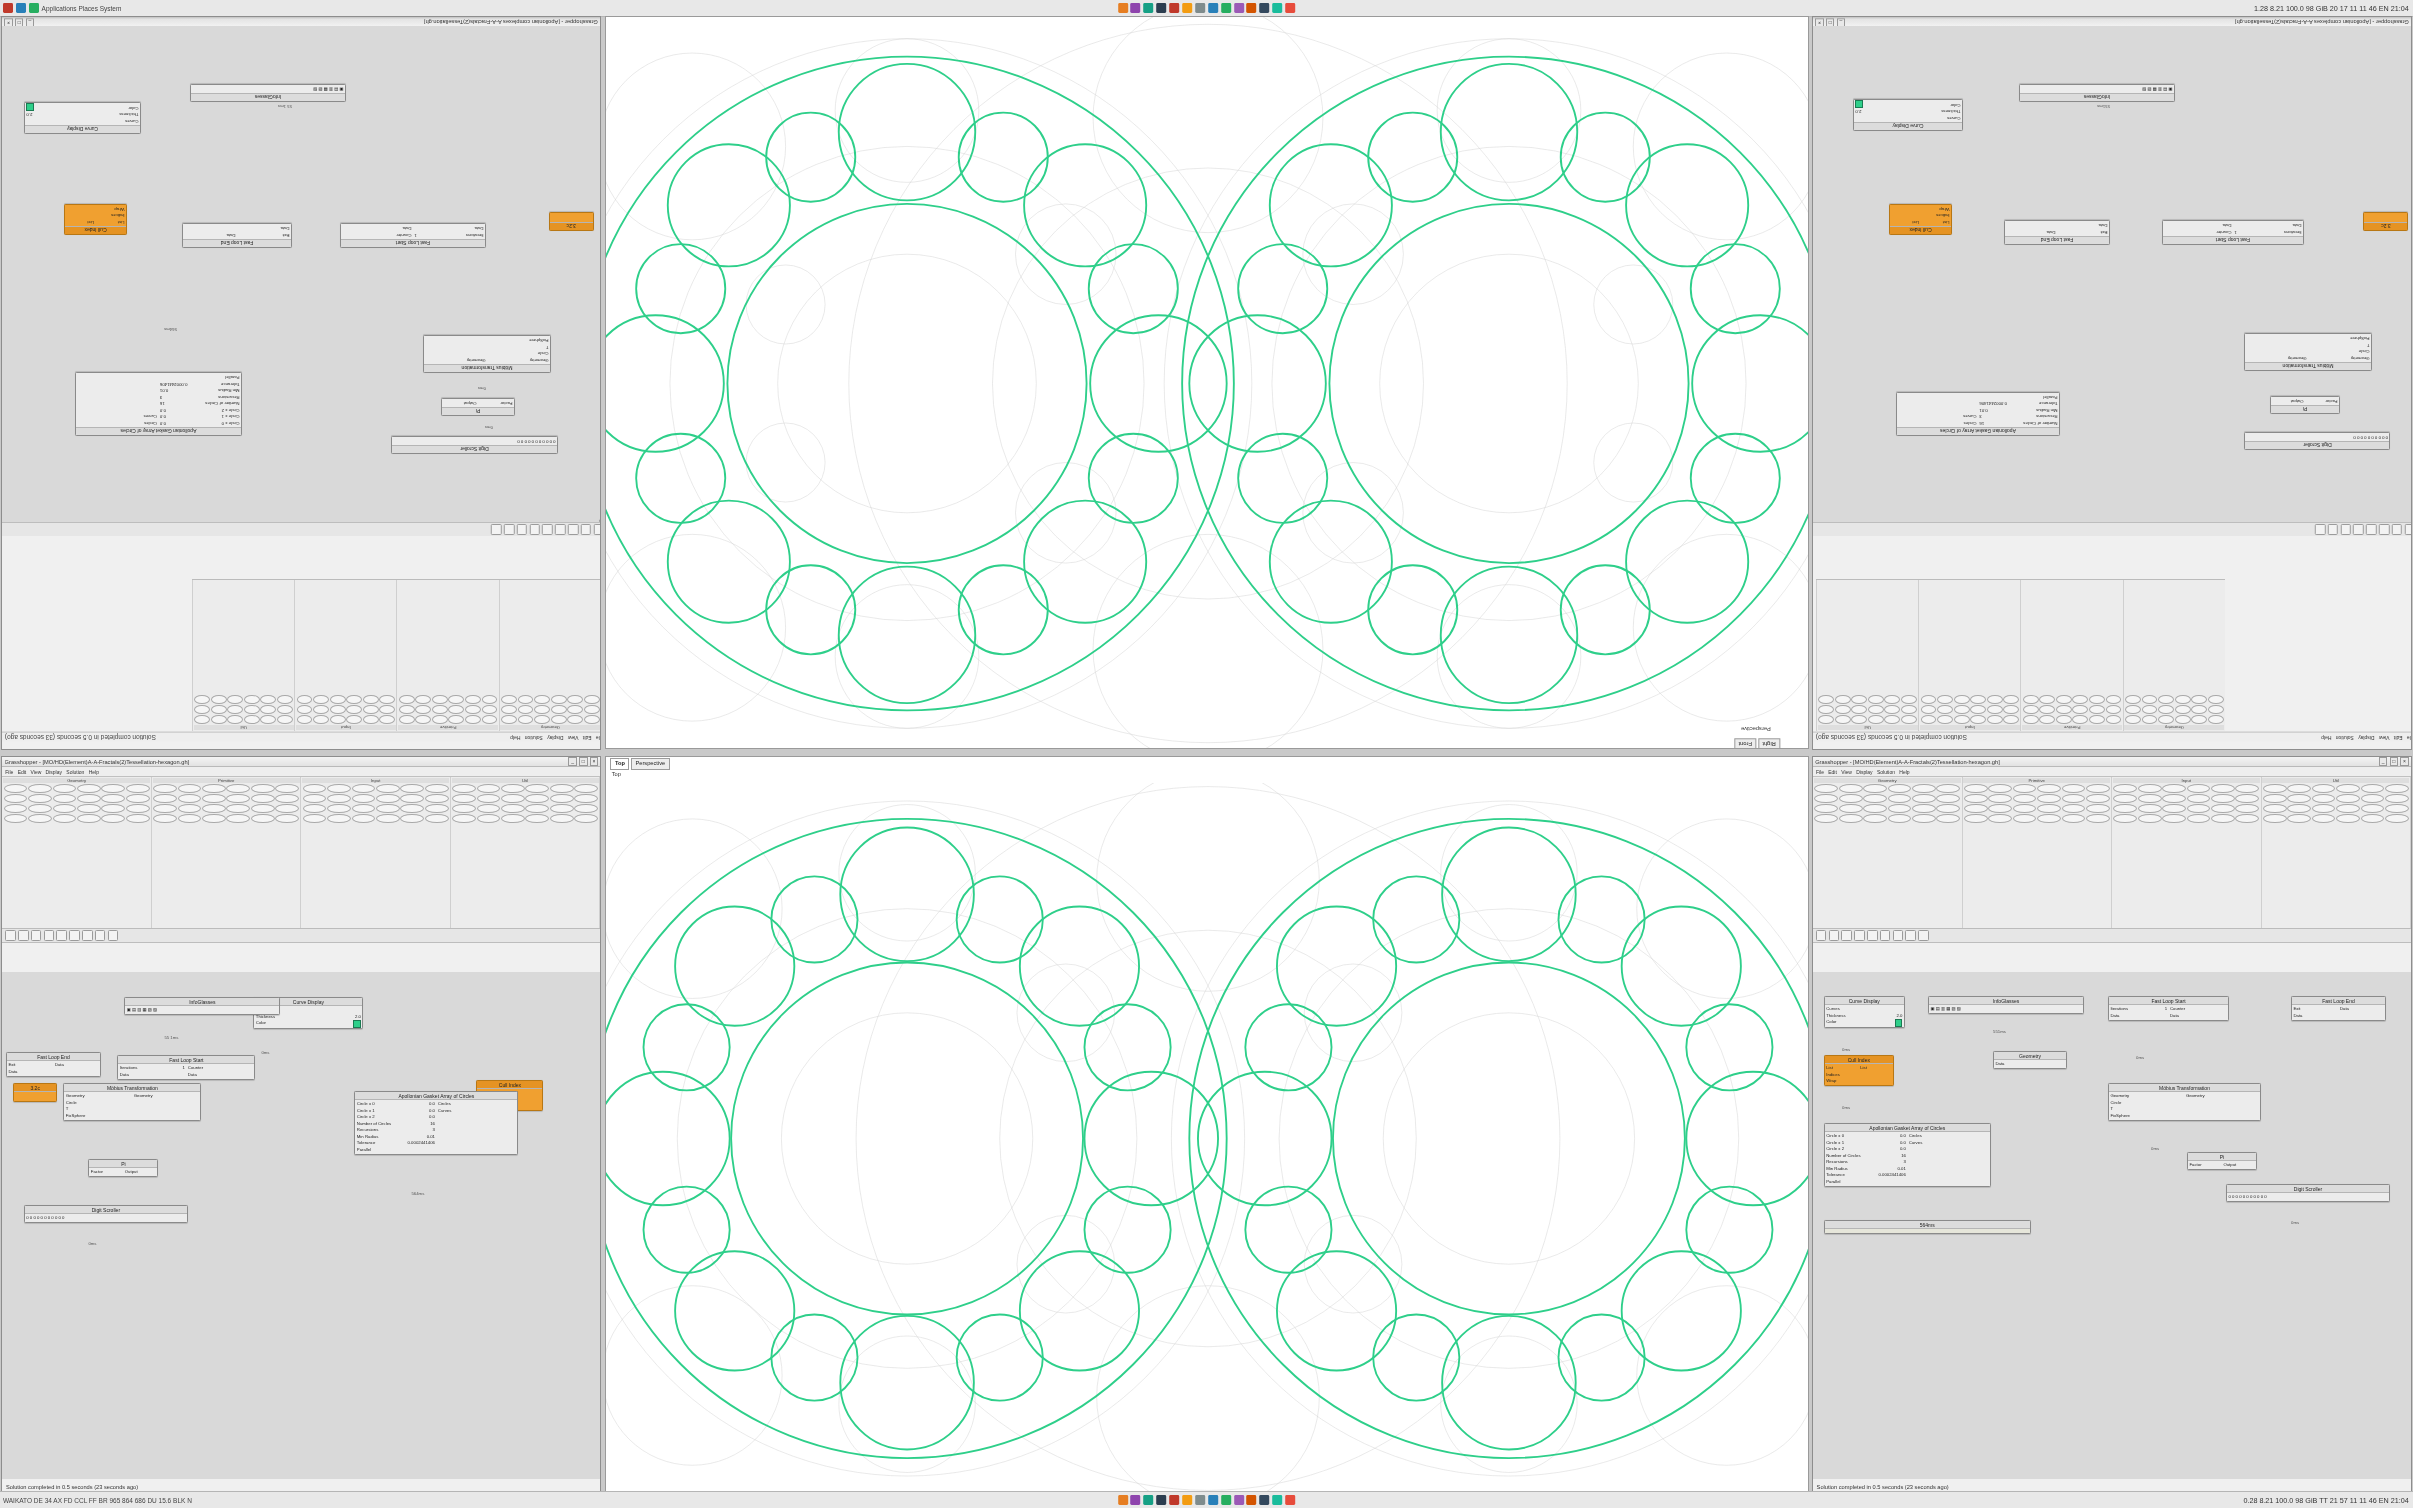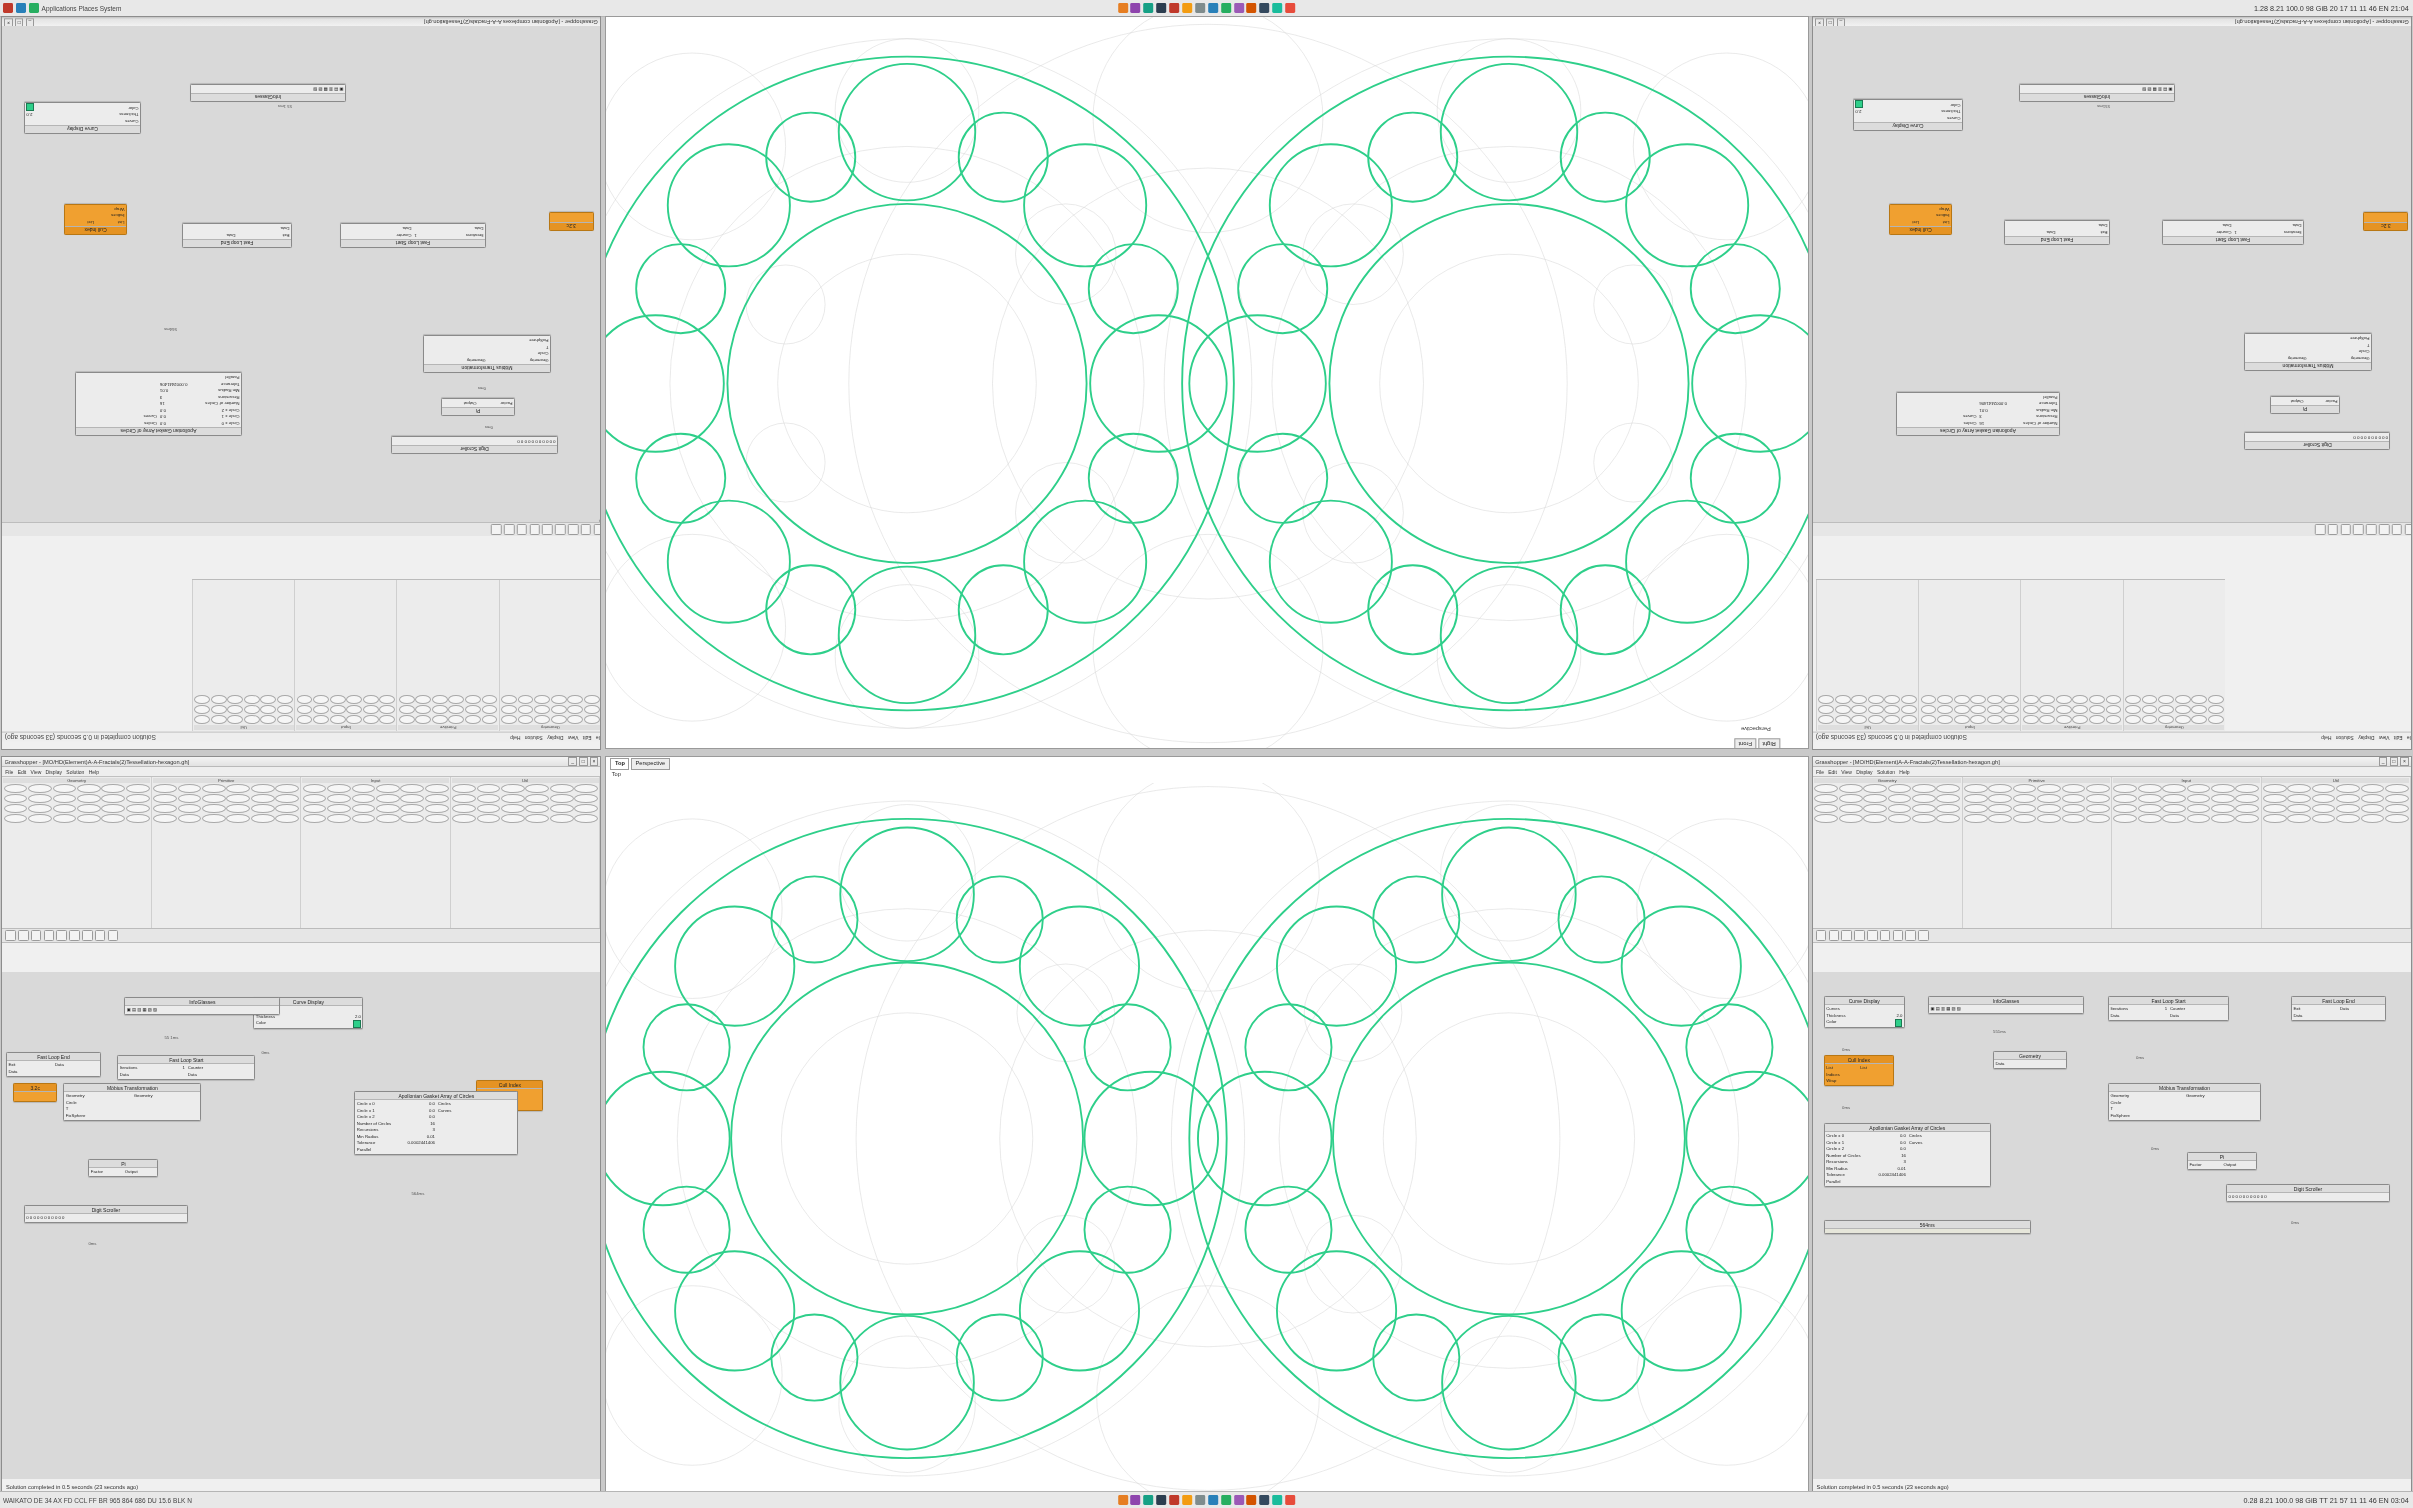--- a/index.html
+++ b/index.html
@@ -1626,18 +1626,18 @@
       <span class="taskicon" style="background:#7f8c8d"></span>
       <span class="taskicon" style="background:#2980b9"></span>
       <span class="taskicon" style="background:#27ae60"></span>
       <span class="taskicon" style="background:#9b59b6"></span>
       <span class="taskicon" style="background:#d35400"></span>
       <span class="taskicon" style="background:#34495e"></span>
       <span class="taskicon" style="background:#1abc9c"></span>
       <span class="taskicon" style="background:#e74c3c"></span>
     </div>
     <div class="right">
-      <span>0.28 8.21 100.0 98 GiB  TT  21 57  11  11  46  EN  03:04</span>
+      <span>0.28 8.21 100.0 98 GiB  TT  21 57  11  11  46  EN  21:04</span>
     </div>
   </div>
 
 </div>
 
 
 </body></html>

